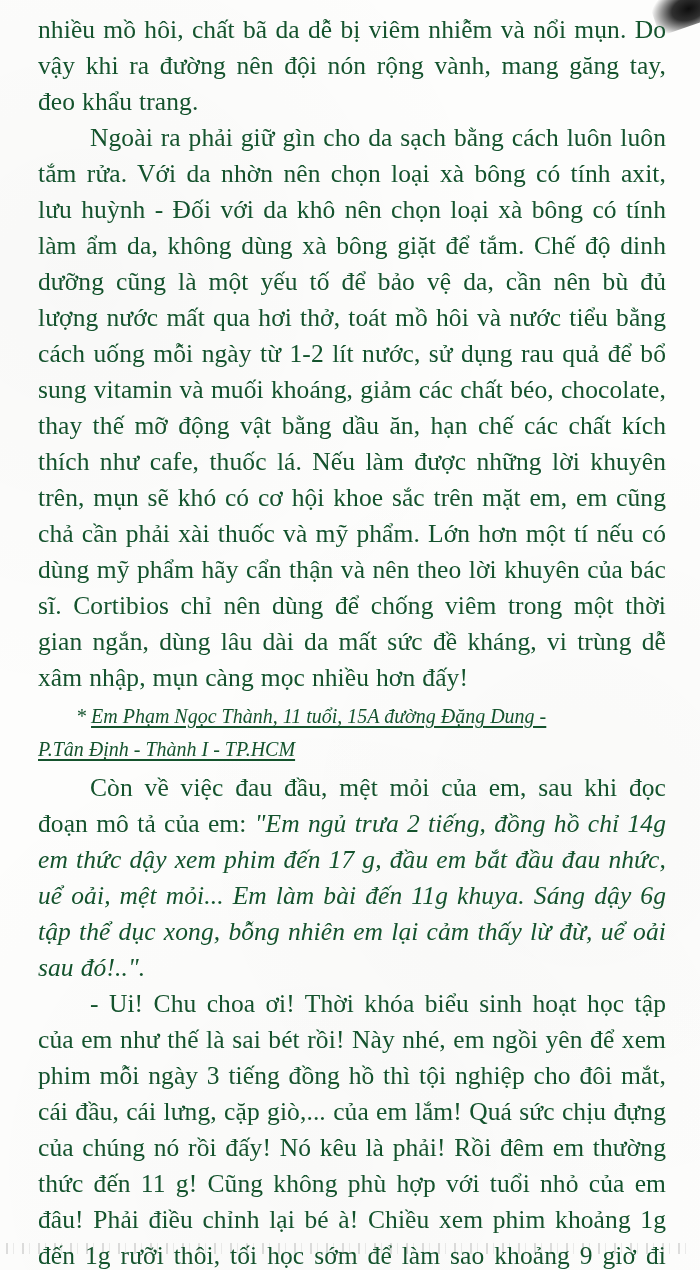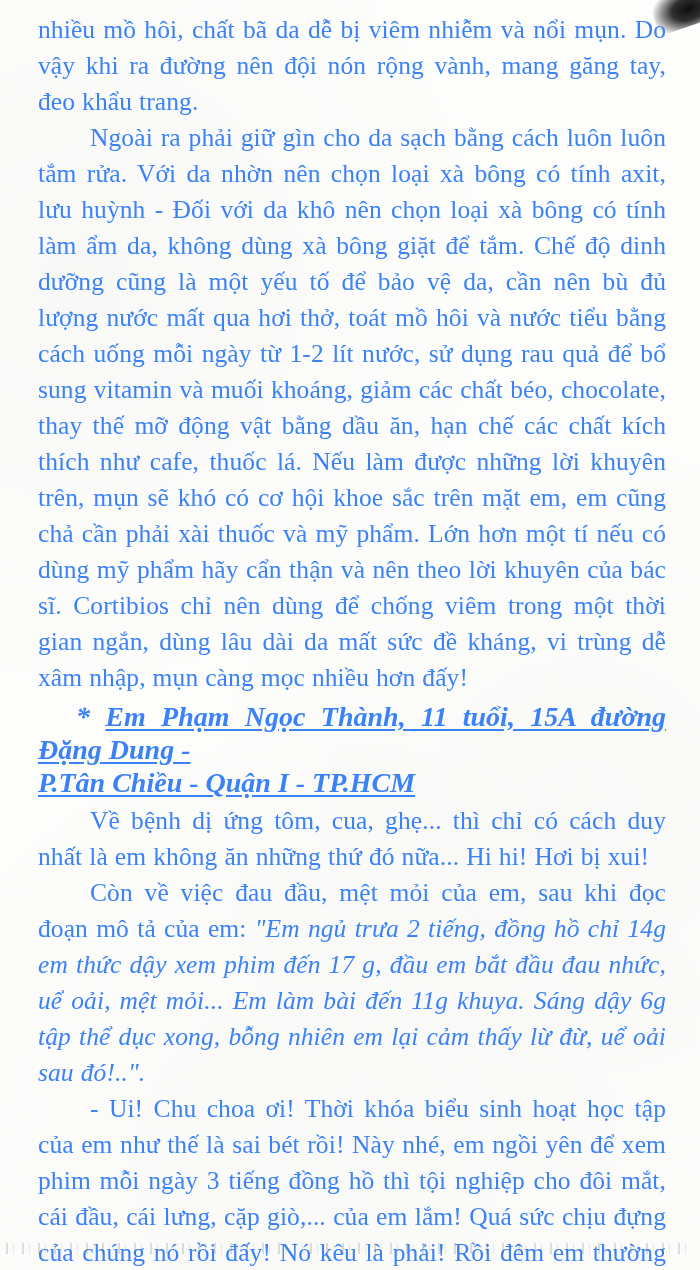--- a/index.html
+++ b/index.html
@@ -7,21 +7,21 @@
     padding: 0;
     background: #ffffff;
   }
   .page {
     position: relative;
     width: 700px;
     height: 1270px;
     background: #fdfdfc;
     overflow: hidden;
     font-family: "Liberation Serif", "DejaVu Serif", serif;
-    color: #3b82f6;
+    color: #14532d;
   }
   
   .paper-noise {
     position: absolute;
     inset: 0;
     background:
       radial-gradient(circle at 12% 22%, rgba(0,0,0,0.020) 0%, rgba(0,0,0,0) 38%),
       radial-gradient(circle at 83% 64%, rgba(0,0,0,0.016) 0%, rgba(0,0,0,0) 42%),
       radial-gradient(circle at 45% 92%, rgba(0,0,0,0.014) 0%, rgba(0,0,0,0) 40%);
     pointer-events: none;
@@ -68,23 +68,23 @@
     word-spacing: 0.5px;
   }
   p.first { text-indent: 0; }
 
   .quote-ital {
     font-style: italic;
   }
 
   .sig-line {
     margin: 0;
-    font-size: 28px;
+    font-size: 20px;
     line-height: 33px;
-    font-weight: bold;
+    font-weight: normal;
     font-style: italic;
     text-align: justify;
   }
   .sig-line .underlined {
     text-decoration: underline;
     text-underline-offset: 3px;
   }
   .sig-first {
     text-indent: 38px;
   }
@@ -107,26 +107,25 @@
 
     <p class="body-par">Ngoài ra phải giữ gìn cho da sạch bằng cách luôn luôn tắm rửa. Với da nhờn nên chọn loại xà bông có tính axit, lưu huỳnh - Đối với da khô nên chọn loại xà bông có tính làm ẩm da, không dùng xà bông giặt để tắm. Chế độ dinh dưỡng cũng là một yếu tố để bảo vệ da, cần nên bù đủ lượng nước mất qua hơi thở, toát mồ hôi và nước tiểu bằng cách uống mỗi ngày từ 1-2 lít nước, sử dụng rau quả để bổ sung vitamin và muối khoáng, giảm các chất béo, chocolate, thay thế mỡ động vật bằng dầu ăn, hạn chế các chất kích thích như cafe, thuốc lá. Nếu làm được những lời khuyên trên, mụn sẽ khó có cơ hội khoe sắc trên mặt em, em cũng chả cần phải xài thuốc và mỹ phẩm. Lớn hơn một tí nếu có dùng mỹ phẩm hãy cẩn thận và nên theo lời khuyên của bác sĩ. Cortibios chỉ nên dùng để chống viêm trong một thời gian ngắn, dùng lâu dài da mất sức đề kháng, vi trùng dễ xâm nhập, mụn càng mọc nhiều hơn đấy!</p>
 
 
     <div class="spacer-4"></div>
 
     <p class="sig-line sig-first">
       <span>* </span><span class="underlined">Em Phạm Ngọc Thành, 11 tuổi, 15A đường Đặng Dung -</span>
     </p>
     <p class="sig-line">
-      <span class="underlined">P.Tân Chiều - Quận I - TP.HCM</span>
+      <span class="underlined">P.Tân Định - Thành I - TP.HCM</span>
     </p>
 
     <div class="spacer-4"></div>
 
-    <p class="body-par">Về bệnh dị ứng tôm, cua, ghẹ... thì chỉ có cách duy nhất là em không ăn những thứ đó nữa... Hi hi! Hơi bị xui!</p>
 
     <p class="body-par">
       <span>Còn về việc đau đầu, mệt mỏi của em, sau khi đọc đoạn mô tả của em: </span><span class="quote-ital">"Em ngủ trưa 2 tiếng, đồng hồ chỉ 14g em thức dậy xem phim đến 17 g, đầu em bắt đầu đau nhức, uể oải, mệt mỏi... Em làm bài đến 11g khuya. Sáng dậy 6g tập thể dục xong, bỗng nhiên em lại cảm thấy lừ đừ, uể oải sau đó!..".</span>
     </p>
 
     <p class="body-par">- Ui! Chu choa ơi! Thời khóa biểu sinh hoạt học tập của em như thế là sai bét rồi! Này nhé, em ngồi yên để xem phim mỗi ngày 3 tiếng đồng hồ thì tội nghiệp cho đôi mắt, cái đầu, cái lưng, cặp giò,... của em lắm! Quá sức chịu đựng của chúng nó rồi đấy! Nó kêu là phải! Rồi đêm em thường thức đến 11 g! Cũng không phù hợp với tuổi nhỏ của em đâu! Phải điều chỉnh lại bé à! Chiều xem phim khoảng 1g đến 1g rưỡi thôi, tối học sớm để làm sao khoảng 9 giờ đi ngủ. Có như thế giờ sáng tập thể dục xong mới khỏe được.</p>
 
   </div>
 
   <div class="bottom-noise"></div>

